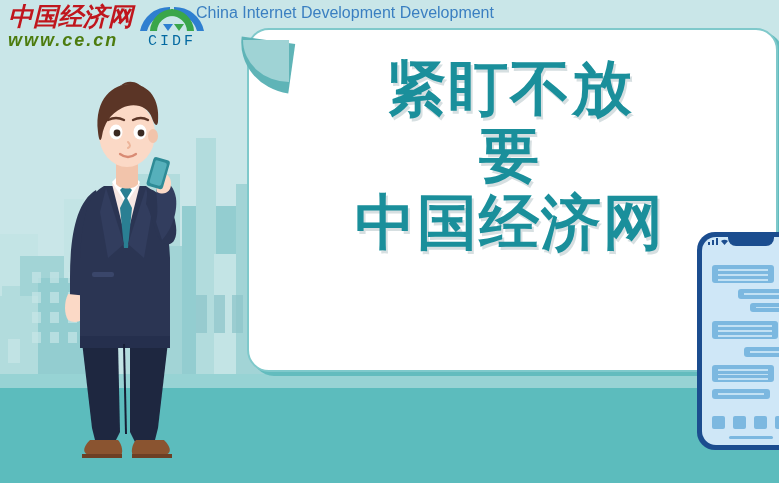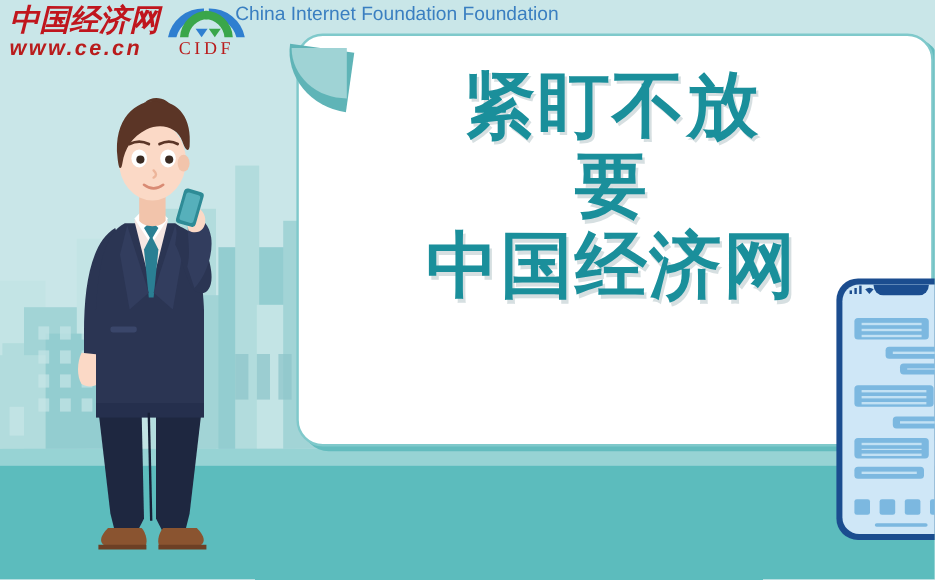--- a/index.html
+++ b/index.html
@@ -65,29 +65,29 @@
   
   .logobar{position:absolute;left:0;top:0;width:779px;height:58px;z-index:20;}
   .logo-ce{position:absolute;left:8px;top:4px;font-style:italic;}
   .logo-ce .cn{
     font-family:"DejaVu Sans","Liberation Sans",sans-serif;
     font-size:25px;font-weight:bold;color:#c0161d;letter-spacing:0px;
     line-height:26px;
   }
   .logo-ce .url{
     font-family:"Liberation Sans",sans-serif;
-    font-size:18px;font-weight:bold;color:#b91c1c;letter-spacing:2px;
+    font-size:18px;font-weight:bold;color:#4d7c0f;letter-spacing:2px;
     line-height:19px;margin-top:1px;
   }
 
   .logo-cidf{position:absolute;left:133px;top:4px;width:78px;text-align:center;}
   .cidf-mark{width:72px;height:28px;display:block;margin:0 auto;}
   .cidf-txt{
-    font-family:Liberation Serif, serif;
-    font-size:15px;color:#b91c1c;letter-spacing:3px;line-height:17px;margin-top:1px;
+    font-family:Liberation Mono, monospace;
+    font-size:15px;color:#0369a1;letter-spacing:3px;line-height:17px;margin-top:1px;
   }
 
   .logo-fnd{position:absolute;left:196px;top:3px;}
   .fnd-cn{
     font-family:"DejaVu Sans","Liberation Sans",sans-serif;
     font-size:24px;font-weight:bold;color:#4a4a4a;letter-spacing:1px;line-height:27px;
   }
   .fnd-en{
     font-family:"Liberation Sans",sans-serif;
     font-size:16px;color:#3a7fc1;letter-spacing:0px;line-height:18px;margin-top:1px;
@@ -317,18 +317,18 @@
         <path d="M14 27 A23 23 0 0 1 37 5 L37 12 A16 16 0 0 0 21 27 Z" fill="#3aa64a"></path>
         <path d="M68 27 A30 30 0 0 0 38 3 L38 10 A23 23 0 0 1 61 27 Z" fill="#2f7fd0"></path>
         <path d="M58 27 A23 23 0 0 0 35 5 L35 12 A16 16 0 0 1 51 27 Z" fill="#3aa64a"></path>
         <path d="M27 20 L32 27 L37 20 Z" fill="#2f7fd0"></path>
         <path d="M38 20 L43 27 L48 20 Z" fill="#3aa64a"></path>
       </svg>
       <div class="cidf-txt">CIDF</div>
     </div>
 
     <div class="logo-fnd">
-      <div class="fnd-en">China Internet Foundation Foundation</div>
+      <div class="fnd-en">China Internet Development Development</div>
     </div>
 
   </div>
 
 </div>
 
 </body></html>

